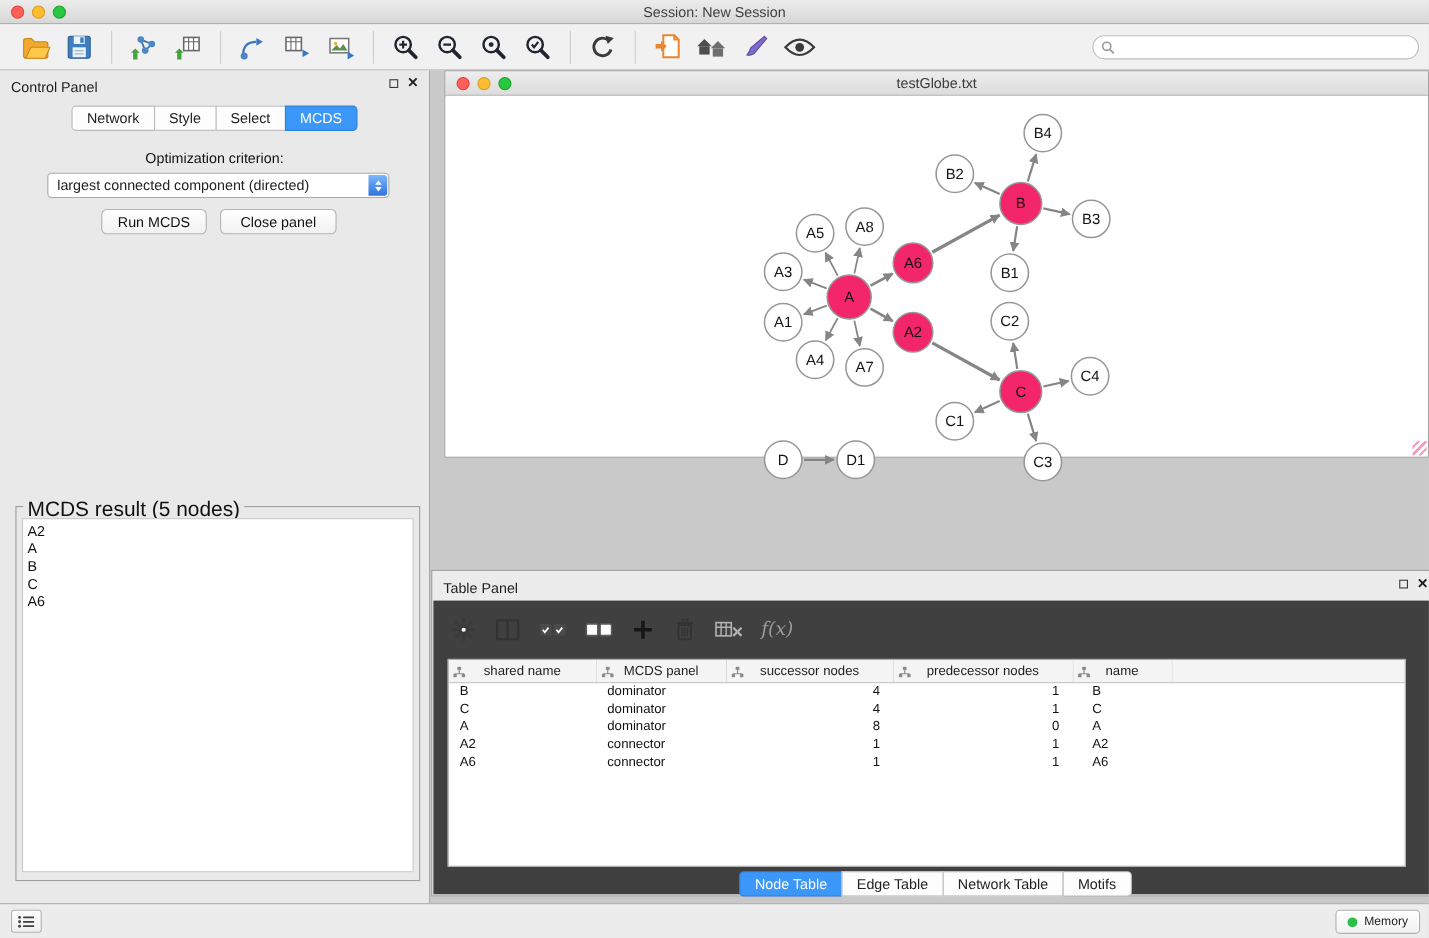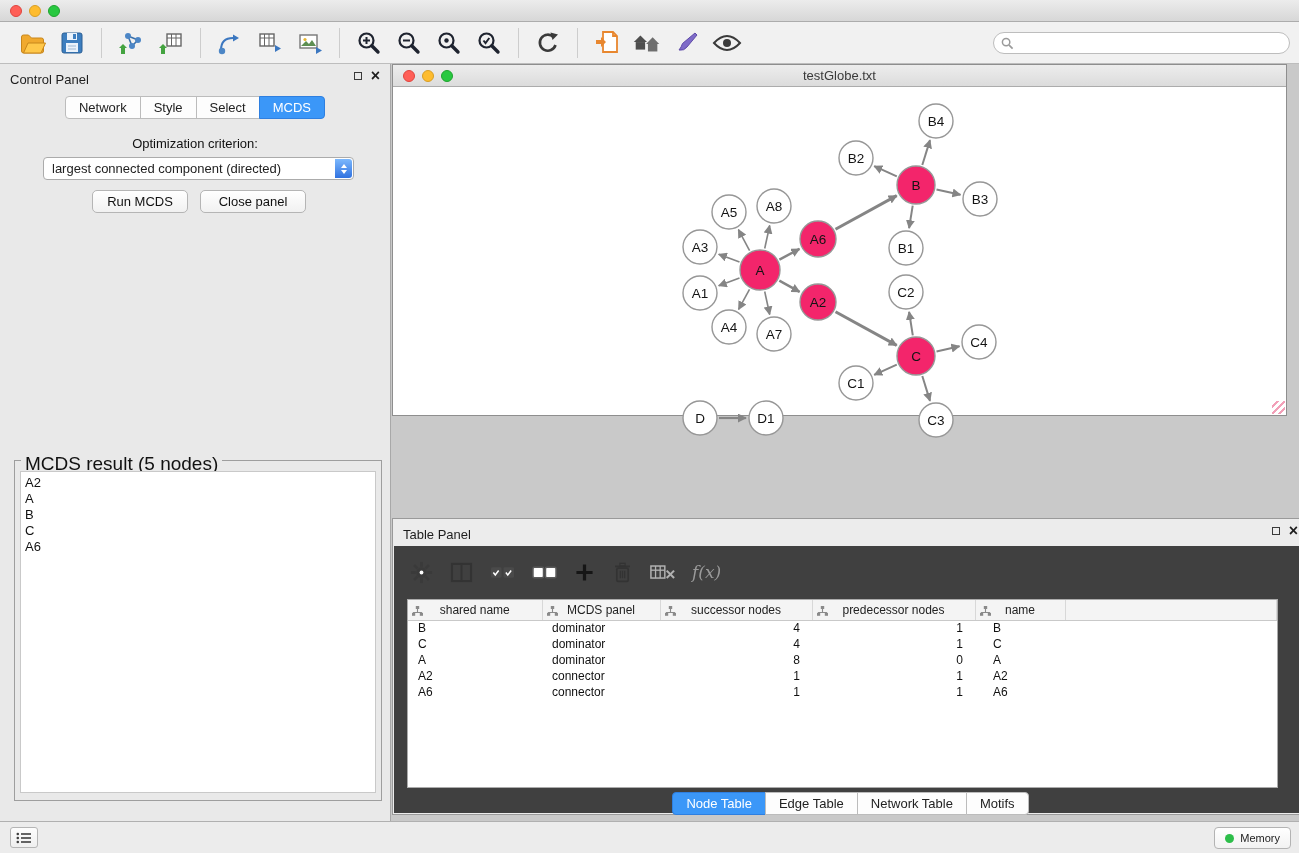--- a/index.html
+++ b/index.html
@@ -55,21 +55,21 @@
   .cp-btn { position:absolute; top:126px; height:23px; font-size:13px; color:#111;
     background:linear-gradient(#FFFFFF,#F1F1F1); border:1px solid #B5B5B5; border-radius:5px; cursor:pointer; font-family:"Liberation Sans",sans-serif; }
   .btn-run { left:92px; width:96px; }
   .btn-close { left:200px; width:106px; }
   .result-box { position:absolute; left:14px; top:396px; width:368px; height:341px; border:1px solid #9E9E9E; }
   .result-legend { position:absolute; left:6px; top:-8px; background:#E9E9E9; padding:0 4px; font-size:19px; color:#111; }
   .result-list { position:absolute; left:5px; right:5px; top:10px; bottom:7px; background:#FFF; border:1px solid #C9C9C9; padding:3px 0 0 4px; overflow:hidden; }
   .result-item { font-size:13px; line-height:16px; color:#111; }
 
   
-  .network-window { position:absolute; left:392px; top:64px; width:895px; height:352px;
+  .network-window { position:absolute; left:404px; top:64px; width:895px; height:352px;
     background:#FFF; border:1px solid #8E8E8E; }
   .nw-titlebar { position:absolute; left:0; top:0; right:0; height:22px;
     background:linear-gradient(#EDEDED,#DCDCDC); border-bottom:1px solid #ACACAC; }
   .nw-titlebar .traffic { left:10px; top:5px; }
   .nw-title { position:absolute; left:0; right:0; top:3px; text-align:center; font-size:13px; color:#3A3A3A; }
   .nw-canvas { position:absolute; left:0; top:23px; right:0; bottom:0; background:#FFF; }
   .nw-canvas svg { display:block; }
   svg text { font-family:"Liberation Sans", sans-serif; }
   .resize-grip { position:absolute; right:1px; bottom:1px; width:13px; height:13px;
     background:repeating-linear-gradient(135deg, transparent 0 3px, #F2A0B8 3px 5px); cursor:nwse-resize; }
@@ -110,20 +110,21 @@
 <body>
 
 <div class="app">
 
   <div class="titlebar">
     <div class="traffic">
       <span class="tl red"></span>
       <span class="tl yellow"></span>
       <span class="tl green"></span>
     </div>
+    <div class="title-text">Session: New Session</div>
   </div>
 
   <div class="toolbar">
     <button class="tb">
         <svg width="27" height="24" viewBox="0 0 26 24">
           <path d="M2,20 L2,6 Q2,4 4,4 L9,4 L12,7 L22,7 Q24,7 24,9 L24,20 Q24,22 22,22 L4,22 Q2,22 2,20 Z" fill="#F0A92E" stroke="#C8861B"></path>
           <path d="M4,22 L8.5,12 L26,12 L21.5,22 Z" fill="#FFC84A" stroke="#C8861B"></path>
         </svg>
       </button>
     <button class="tb">

